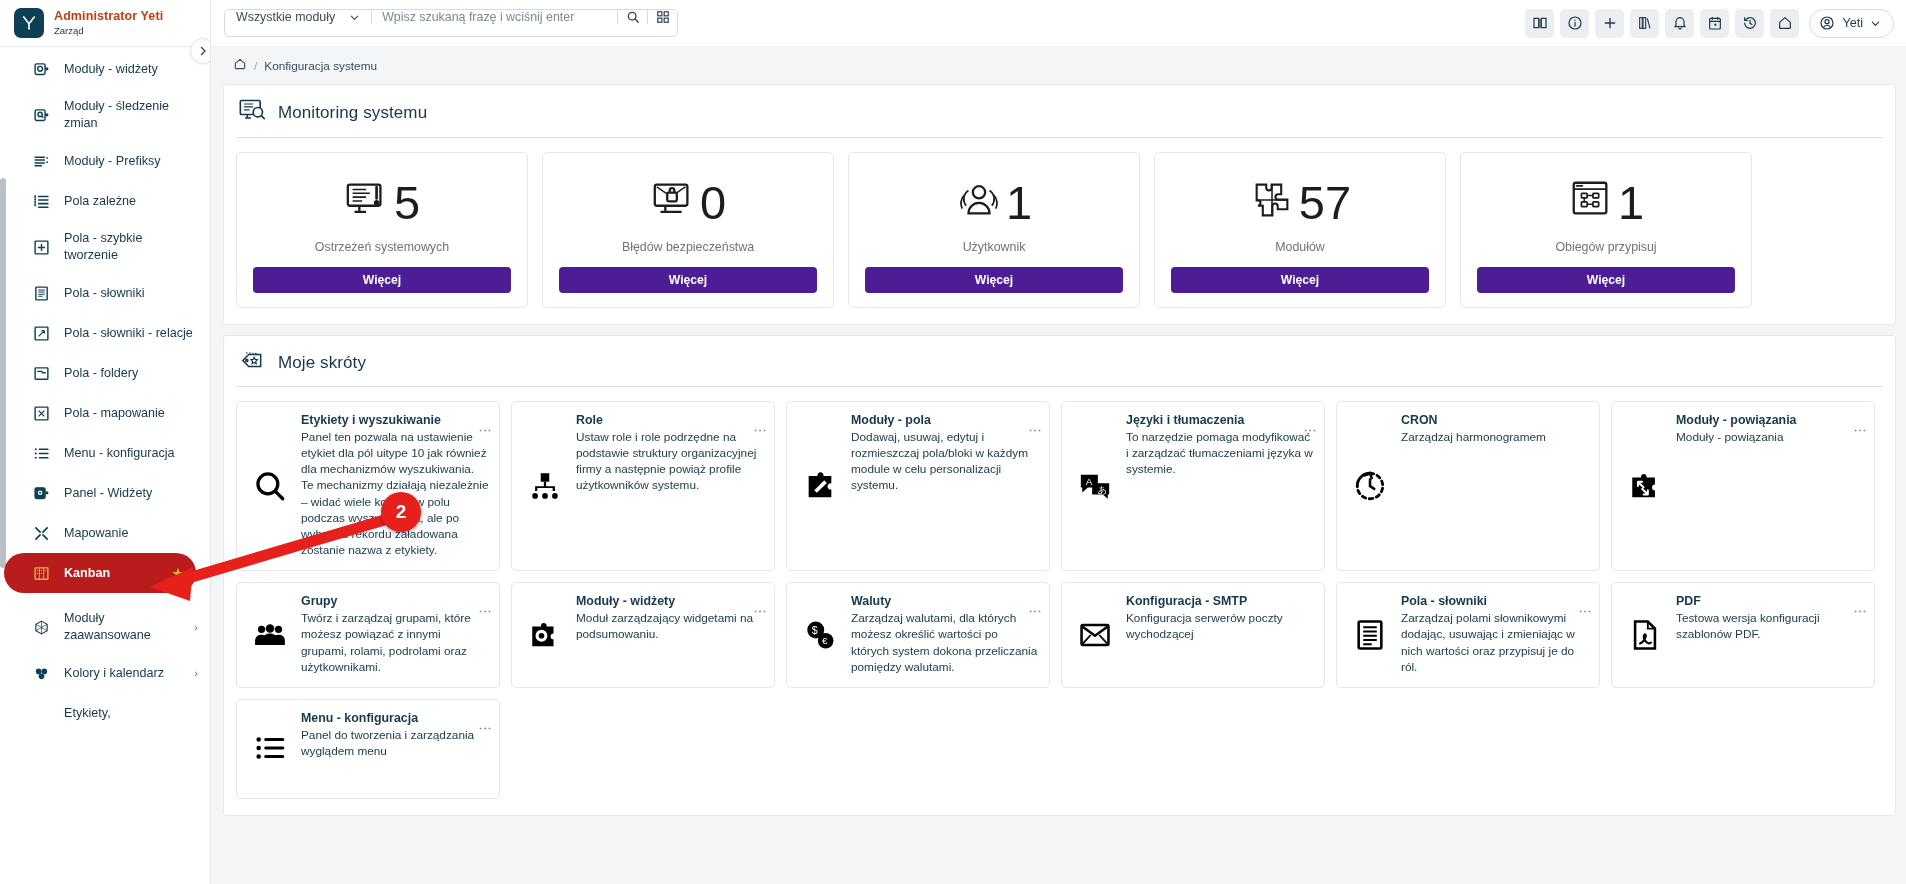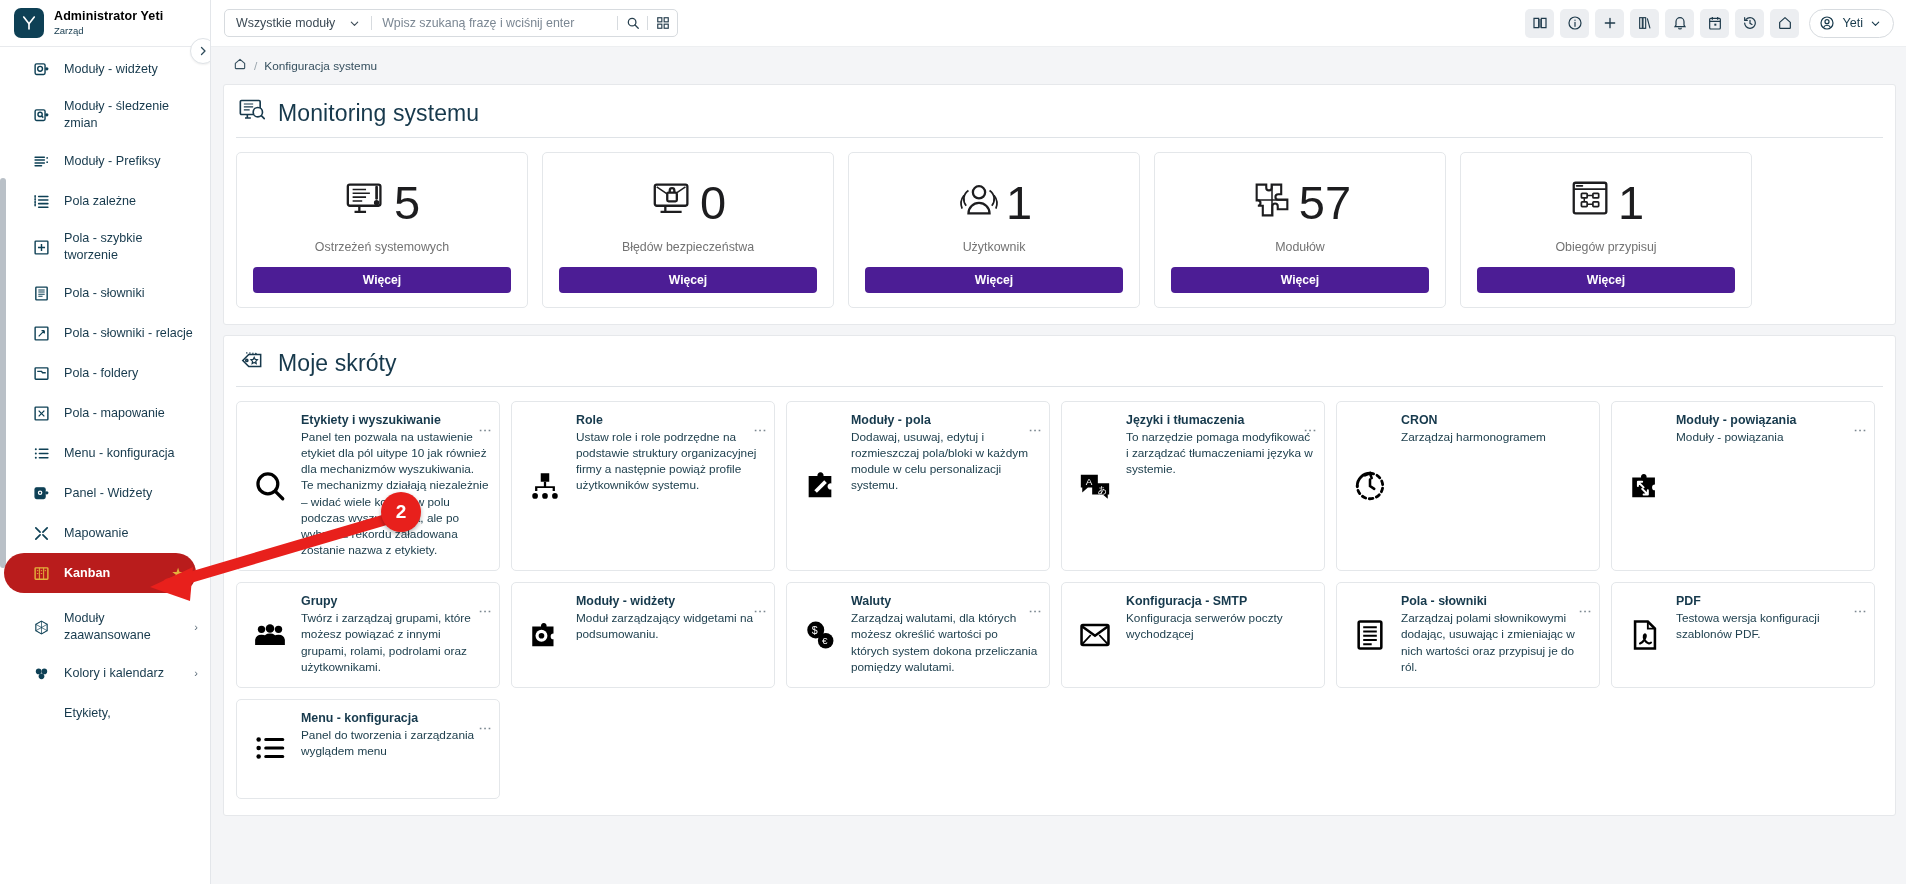--- a/index.html
+++ b/index.html
@@ -27,21 +27,21 @@
     height: 47px; padding: 0 10px 0 14px;
     border-bottom: 1px solid #e8eaed;
   }
   .brand-logo {
     width: 30px; height: 30px; border-radius: 7px;
     background: #0e4055;
     display: flex; align-items: center; justify-content: center;
     flex: 0 0 30px;
   }
   .brand-text { line-height: 1.05; }
-  .brand-name { font-size: 12.5px; font-weight: bold; color: #000000; letter-spacing: .1px; }
+  .brand-name { font-size: 12.5px; font-weight: bold; color: #c2410c; letter-spacing: .1px; }
   .brand-sub { font-size: 9.5px; font-weight: normal; color: #14394c; margin-top: 2px; }
 
   .nav { padding-top: 2px; }
   .nav-item {
     display: flex; align-items: center; gap: 12px;
     padding: 9px 12px 9px 30px;
     min-height: 39px;
     cursor: pointer;
     font-size: 12.6px;
     color: #16394c;
@@ -81,21 +81,21 @@
 
   
   .main { flex: 1 1 auto; height: 884px; position: relative; background: #f4f5f7; overflow: hidden; }
   .topbar {
     height: 47px; background: #ffffff;
     display: flex; align-items: center;
     padding: 0 12px 0 13px;
     border-bottom: 1px solid #edeff1;
   }
   .searchwrap {
-    display: flex; align-items: center; height: 28px;
+    display: flex; align-items: flex-start; height: 28px;
     border: 1px solid #d7dbdf; border-radius: 5px; overflow: hidden;
     background: #fff;
   }
   .module-select {
     display: flex; align-items: center; gap: 14px;
     padding: 0 11px; font-size: 12.4px; color: #3c4a55;
     border-right: 1px solid #d7dbdf; cursor: pointer; white-space: nowrap;
   }
   .search-input {
     border: 0; outline: 0; width: 245px; padding: 0 10px;
@@ -132,21 +132,21 @@
   .panel {
     background: #ffffff; border: 1px solid #e6e8eb;
     border-radius: 3px; margin-bottom: 10px;
     padding: 10px 12px 16px 12px;
   }
   .panel-head {
     display: flex; align-items: center; gap: 12px;
     border-bottom: 1px solid #dfe3e7;
     padding: 2px 0 8px 2px; margin-bottom: 14px;
   }
-  .panel-title { font-size: 23px; color: #17394c; font-weight: normal; letter-spacing: .1px; }
+  .panel-title { font-size: 17px; color: #17394c; font-weight: normal; letter-spacing: .1px; }
 
   
   .tiles { display: flex; gap: 14px; }
   .tile {
     flex: 0 0 292px; border: 1px solid #e4e7ea; border-radius: 5px;
     padding: 18px 16px 14px; text-align: center; background: #fff;
   }
   .tile-top { display: flex; align-items: center; justify-content: center; gap: 4px; height: 62px; }
   .tile-num { font-size: 47px; line-height: 1; color: #1d1d1f; font-weight: 300; }
   .tile-label { font-size: 12.4px; color: #737373; margin: 7px 0 13px; }

